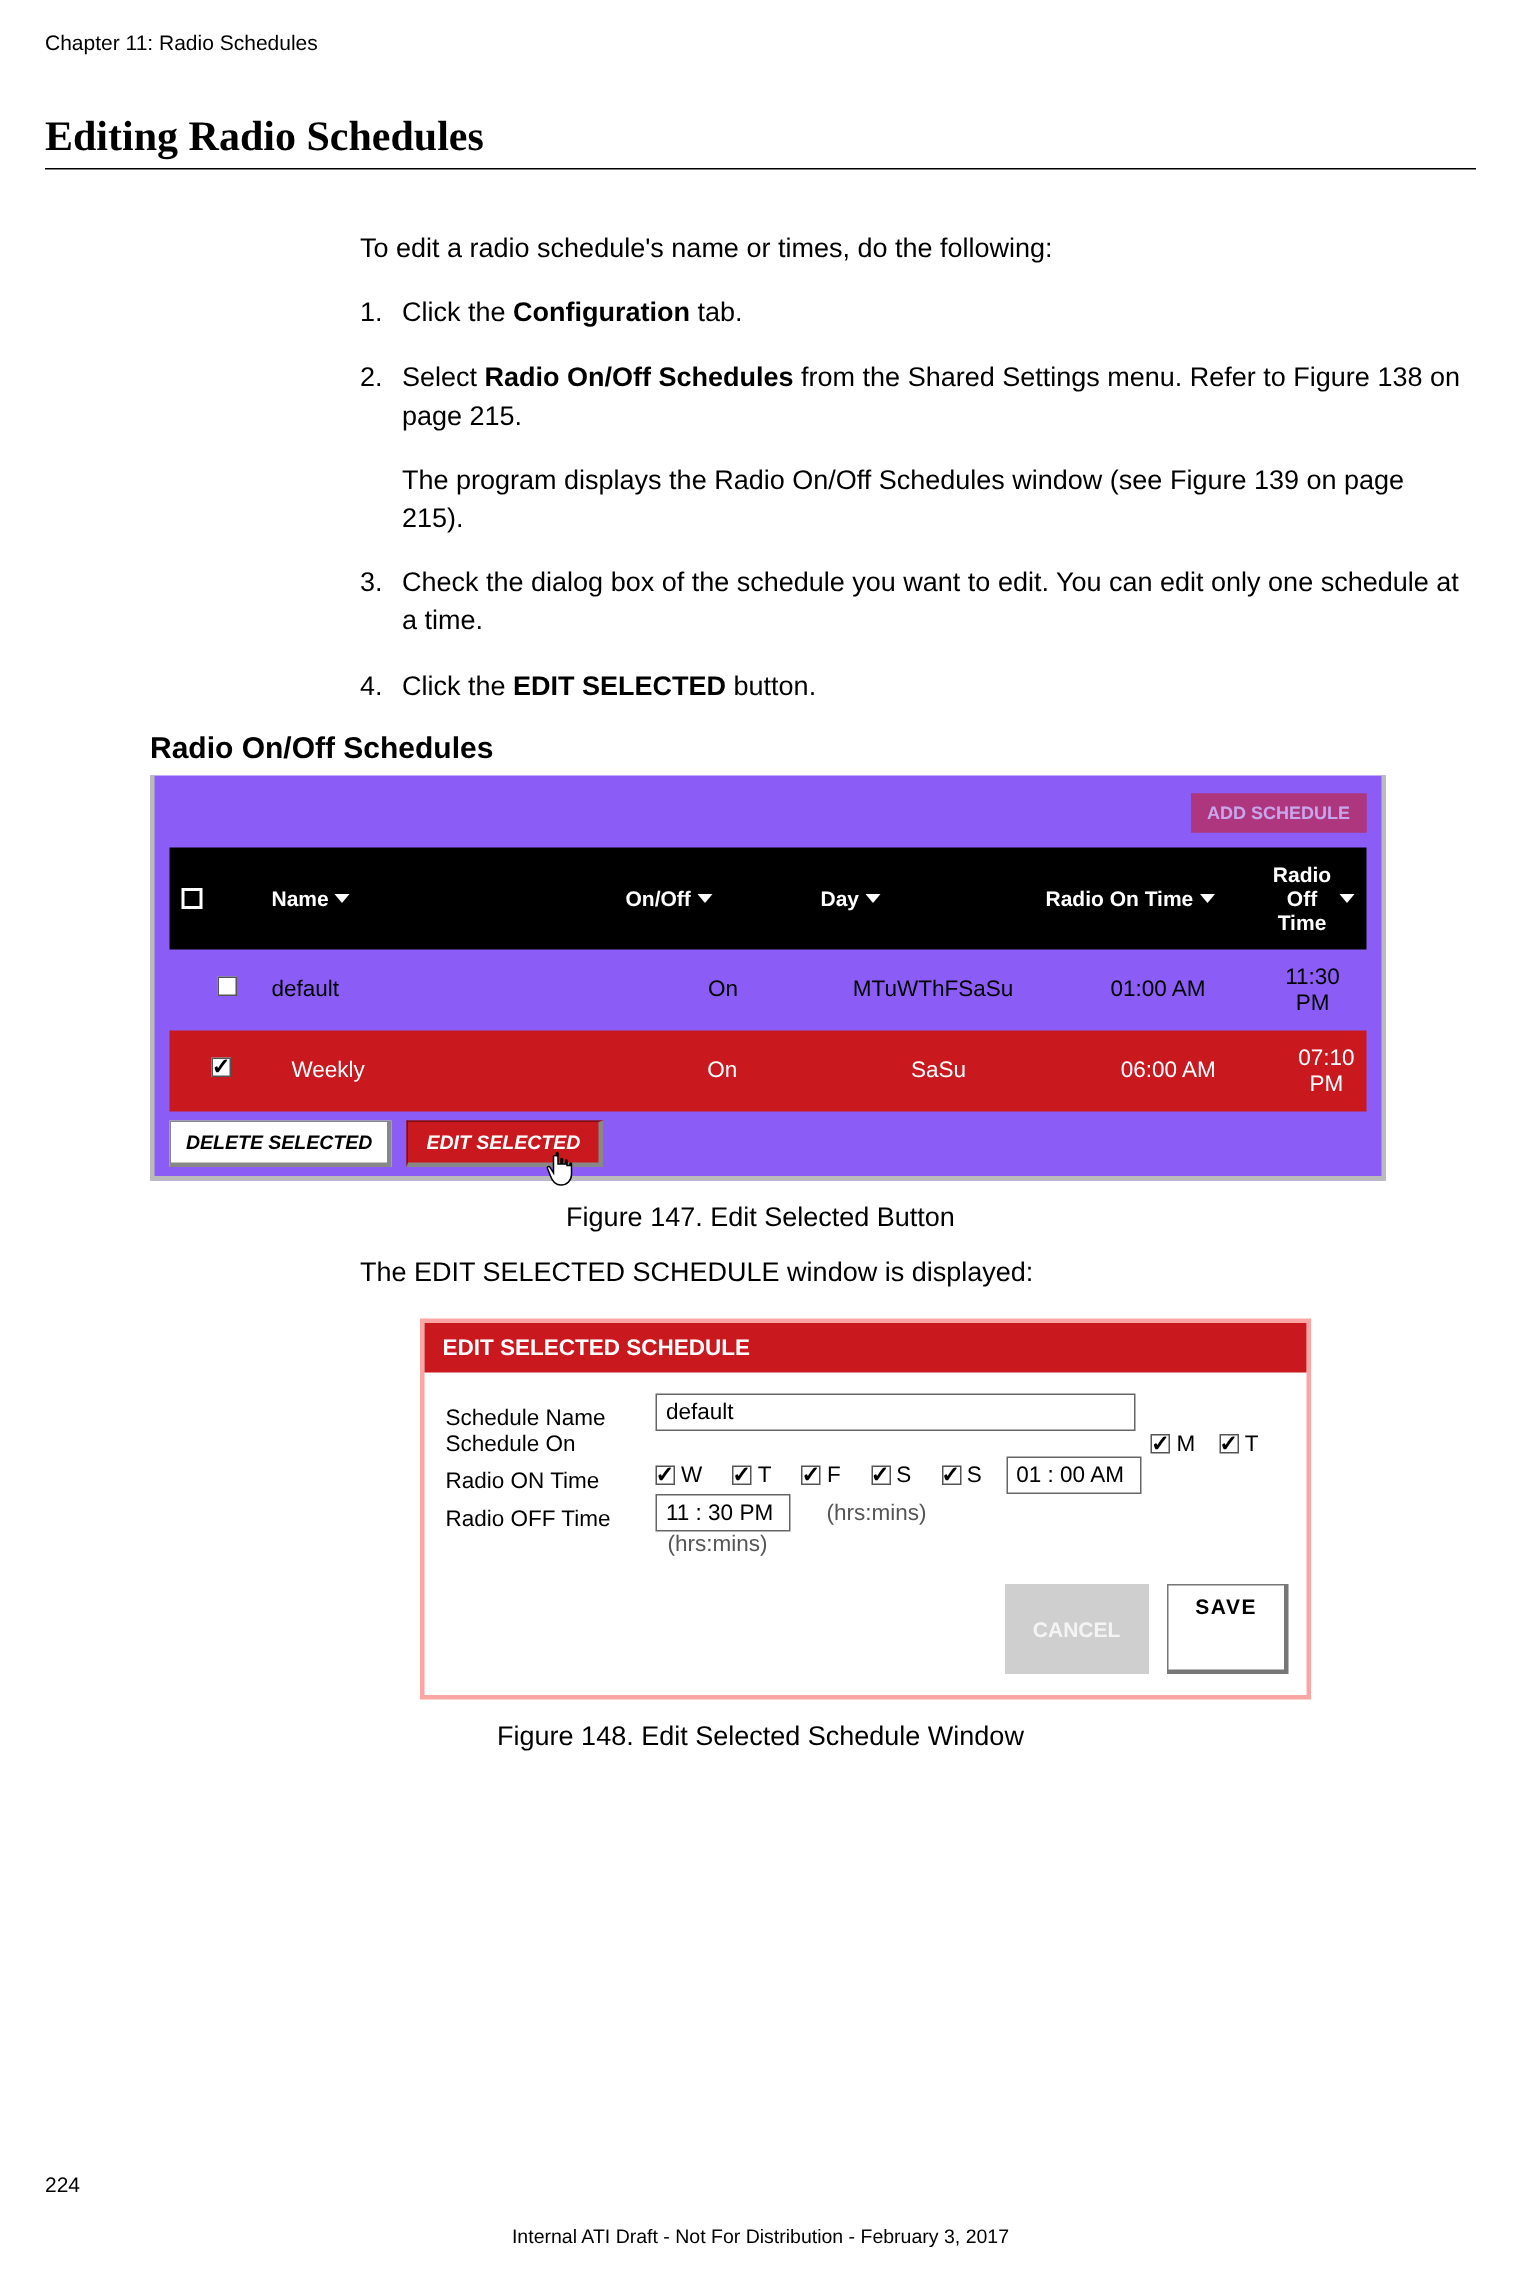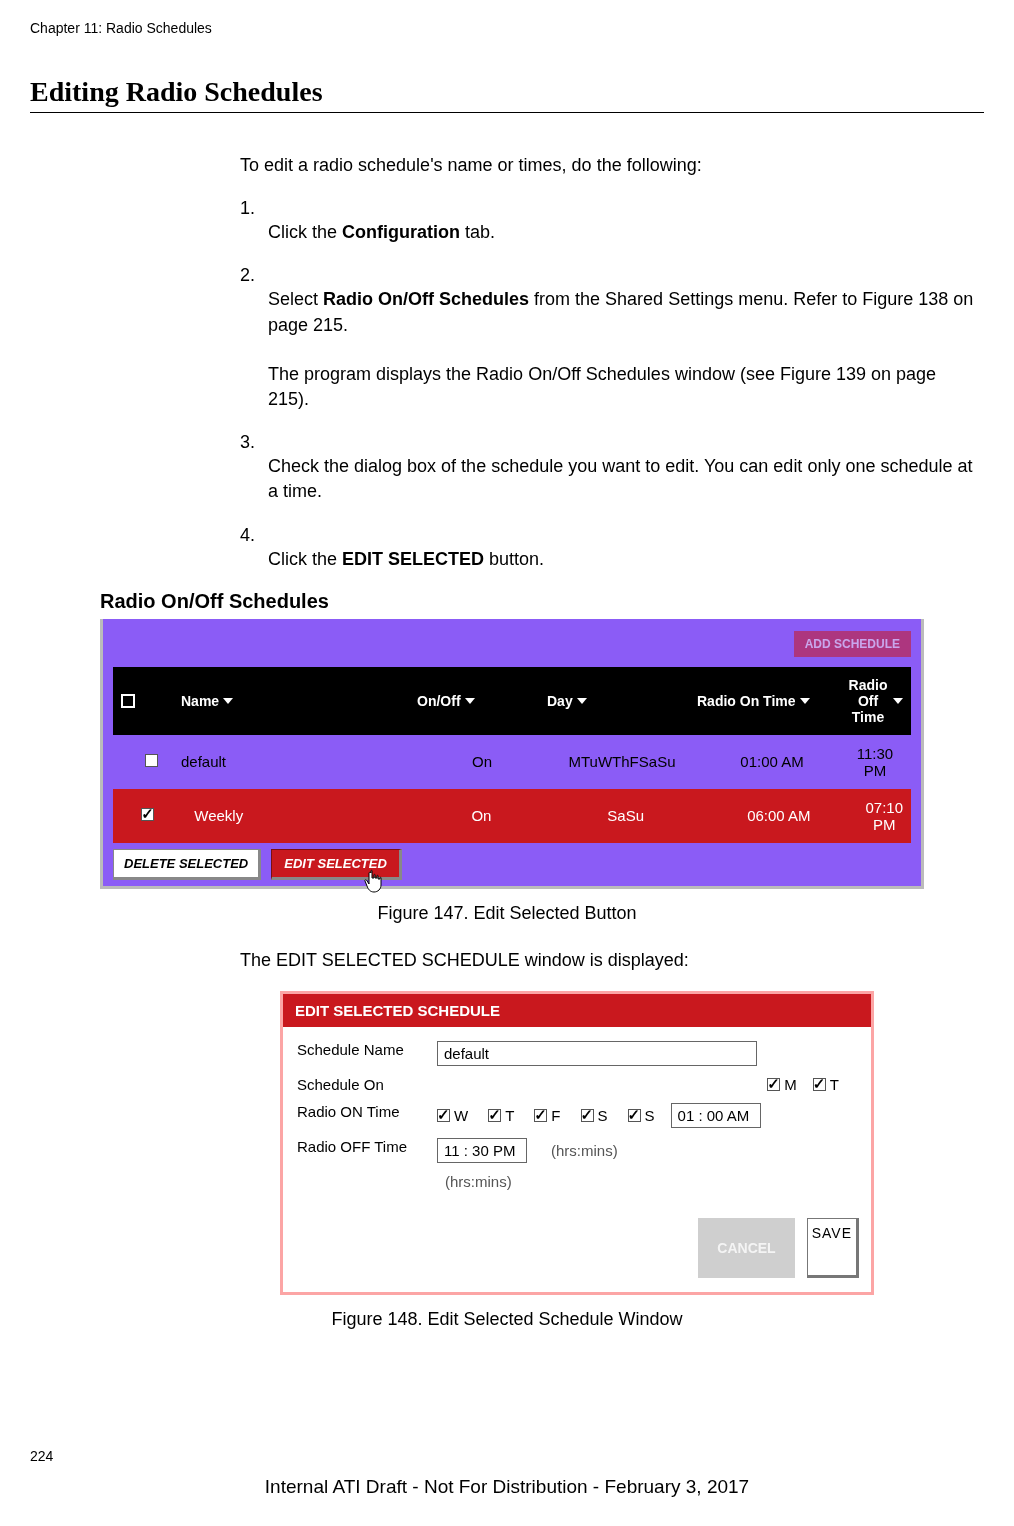--- a/index.html
+++ b/index.html
@@ -9,21 +9,21 @@
     height: 1526px;
     background: #fff;
     color: #000;
     position: relative;
     padding: 20px 30px 0 30px;
   }
   .chapter-header { font-size: 14px; margin-bottom: 40px; }
   .section-title { font-family: Georgia, 'Times New Roman', serif; font-size: 28px; font-weight: bold; margin-bottom: 4px; }
   .section-rule { border: none; border-top: 1.5px solid #000; margin-bottom: 40px; }
   .content { margin-left: 210px; margin-right: 10px; font-size: 18px; line-height: 1.4; }
-  .content p { margin-bottom: 18px; margin-top: 24px; }
+  .content p { margin-bottom: 18px; }
   .content ol { list-style: none; padding: 0; }
   .content ol li { display: flex; margin-bottom: 18px; }
   .content ol .num { min-width: 28px; }
   .content ol .body { flex: 1; }
   .content ol .body p { margin-bottom: 18px; }
   .content ol .body p:last-child { margin-bottom: 0; }
   .bold { font-weight: bold; }
 
   .figure1 { margin: 10px 60px 10px 70px; }
   .fig1-title { font-family: Arial; font-weight: bold; font-size: 20px; margin-bottom: 6px; }
@@ -47,36 +47,36 @@
   .action-bar { display:flex; gap:10px; align-items:flex-start; margin-top:6px; position:relative;font-style:italic; }
   .btn-white { background:#fff; border:1px solid #888; border-bottom:3px solid #888; border-right:3px solid #888; font-size:13px; font-weight:bold; padding:6px 10px; }
   .btn-red { background:#c9181e; color:#fff; border:1px solid #7a0f12; border-bottom:3px solid #888; border-right:3px solid #888; font-size:13px; font-weight:bold; padding:6px 12px; position:relative; }
   .cursor-svg { position:absolute; left:250px; top:20px; }
 
   .fig-caption { text-align:center; font-size:18px; margin:14px 0; }
 
   .figure2 { margin: 6px 110px 10px 250px; border:3px solid #fca5a5; background:#fff; }
   .fig2-head { background:#c9181e; color:#fff; font-weight:bold; font-size:15px; padding:8px 12px; }
   .fig2-body { padding:14px 12px 14px 14px; font-size:15px; }
-  .fig2-row { display:flex; align-items:flex-start; margin-bottom:10px; }
+  .fig2-row { display:flex; align-items:flex-end; }
   .fig2-label { width:140px; }
   .fig2-field { flex:1; display:flex; align-items:center; flex-wrap:wrap; gap:16px; }
   .txt-input { border:1px solid #666; padding:3px 6px; font-size:15px; font-family:Arial; }
   .txt-wide { width:320px; }
   .txt-time { width:90px; }
   .day-check { display:inline-flex; align-items:center; gap:4px; }
   .chk { display:inline-block; width:13px; height:13px; border:1.5px solid #555; position:relative; }
   .chk.checked::after { content:"✓"; position:absolute; top:-4px; left:-1px; font-size:15px; font-weight:bold; }
   .hint { color:#555; margin-left:8px; }
   .fig2-actions { display:flex; justify-content:flex-end; gap:12px; padding:4px 12px 14px; }
   .btn-cancel { background:#cfcfcf; color:#f4f4f4; font-weight:bold; font-size:14px; padding:21px 18px; border:1px solid #cfcfcf; }
-  .btn-save { background:#fff; border:1px solid #777; border-bottom:3px solid #777; border-right:3px solid #777; font-size:14px; font-weight:normal; padding:6px 4px; letter-spacing:1px; }
+  .btn-save { background:#fff; border:1px solid #777; border-bottom:3px solid #777; border-right:3px solid #777; font-size:14px; font-weight:bold; padding:6px 18px; letter-spacing:1px; }
 
   .page-num { position:absolute; bottom:62px; left:30px; font-size:14px;text-align:right; }
-  .footer { position:absolute; bottom:28px; width:1014px; left:0; text-align:center; font-size:19px; }
+  .footer { position:absolute; bottom:28px; width:1014px; left:0; text-align:center; font-size:13px; }
 </style>
 </head>
 <body>
 
 <div class="chapter-header">Chapter 11: Radio Schedules</div>
 
 <div class="section-title">Editing Radio Schedules</div>
 <hr class="section-rule">
 
 <div class="content">

